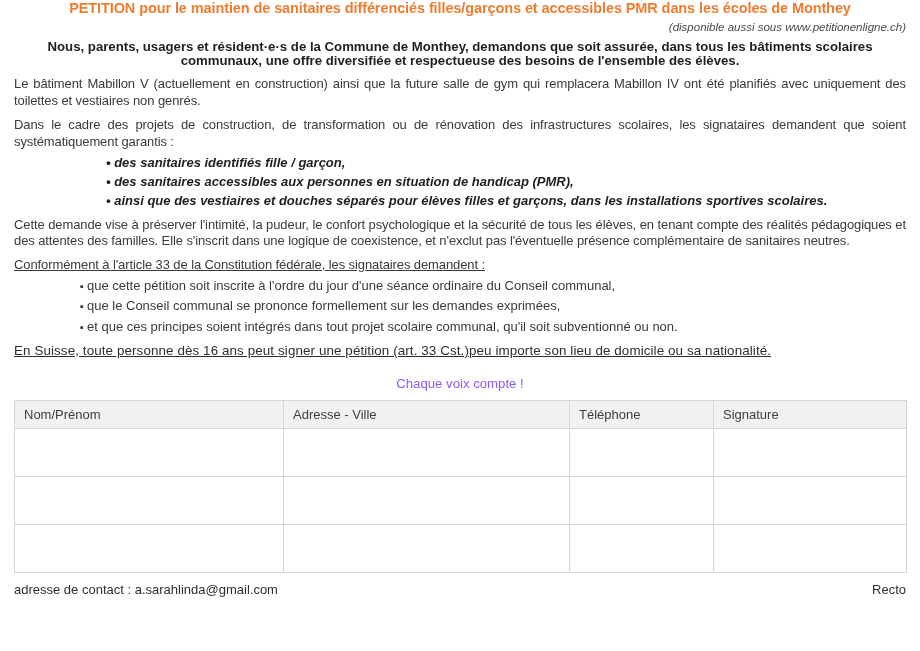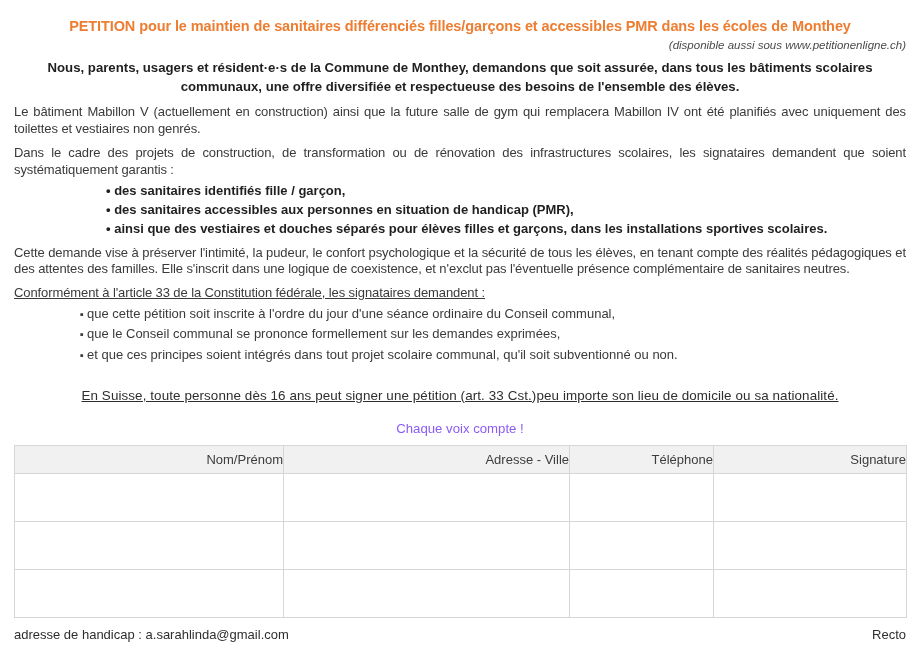--- a/index.html
+++ b/index.html
@@ -6,87 +6,87 @@
     --accent:#ED7D31;
     --text:#3A3A3A;
     --heading:#1F1F1F;
     --tborder:#D6D6D6;
     --thbg:#F1F1F1;
   }
   *{box-sizing:border-box;}
   html,body{margin:0;padding:0;background:#fff;}
   .page{
     width:920px;height:651px;
-    padding:18px 14px 0 14px;
+    padding:0 14px 0 14px;
     font-family:"Liberation Sans",sans-serif;
     font-size:13px;color:var(--text);
     position:relative;overflow:hidden;
   }
   .page-title{
     margin:0;text-align:center;
     font-size:14.5px;font-weight:bold;
     color:var(--accent);
     letter-spacing:-0.1px;
   }
   .subtitle{
     margin-top:5px;text-align:right;
     font-style:italic;font-size:11.5px;color:#4a4a4a;
   }
   .intro{
     margin-top:7px;text-align:center;
     font-weight:bold;font-size:13.2px;color:var(--heading);
-    line-height:19px;
+    line-height:14px;
     padding:0 28px;
   }
   .para{
     margin:8px 0 0 0;
     text-align:justify;
     line-height:16.5px;
     letter-spacing:-0.1px;
   }
   .para.tight{margin-top:7px;text-decoration:underline;}
   ul.demands{
     list-style:none;
     margin:5px 0 0 0;padding:0 0 0 92px;
   }
   ul.demands li{
     font-weight:bold;color:var(--heading);
-    line-height:15.5px;margin-top:3.5px;
+    line-height:15.5px;margin-top:3.5px;font-style:italic;
   }
   ul.demands li::before{content:"• ";}
   ul.requests{
     list-style:none;
     margin:3px 0 0 0;padding:0 0 0 66px;
   }
   ul.requests li{
     line-height:16px;margin-top:4.5px;
   }
   ul.requests li::before{content:"▪ ";font-size:11px;}
   .emphasis-line{
-    margin-top:25px;text-align:center;
+    margin-top:8px;text-align:left;
     text-decoration:underline;
     font-size:13.4px;color:#2e2e2e;
     letter-spacing:0.1px;
   }
   .tagline{
     margin-top:18px;text-align:center;
     font-size:13.2px;color:#8b5cf6;
   }
   table.signatures{
     margin-top:9px;
     border-collapse:collapse;
     width:892px;
     table-layout:fixed;
   }
   table.signatures th{
     background:var(--thbg);
     border:1px solid var(--tborder);
     height:28px;
     font-weight:normal;
-    text-align:right;
+    text-align:left;
     padding:0 0 0 9px;
     font-size:13px;color:#3d3d3d;
   }
   table.signatures td{
     border:1px solid var(--tborder);
     height:48px;
     padding:0;
   }
   col.c1{width:269px;} col.c2{width:286px;} col.c3{width:144px;} col.c4{width:193px;}
   .footer{
@@ -164,17 +164,17 @@
         <tr>
           <td></td>
           <td></td>
           <td></td>
           <td></td>
         </tr>
       </tbody>
   </table>
 
   <div class="footer">
-    <span>adresse de handicap : a.sarahlinda@gmail.com</span>
+    <span>adresse de contact : a.sarahlinda@gmail.com</span>
     <span>Recto</span>
   </div>
 
 </div>
 
 </body></html>

